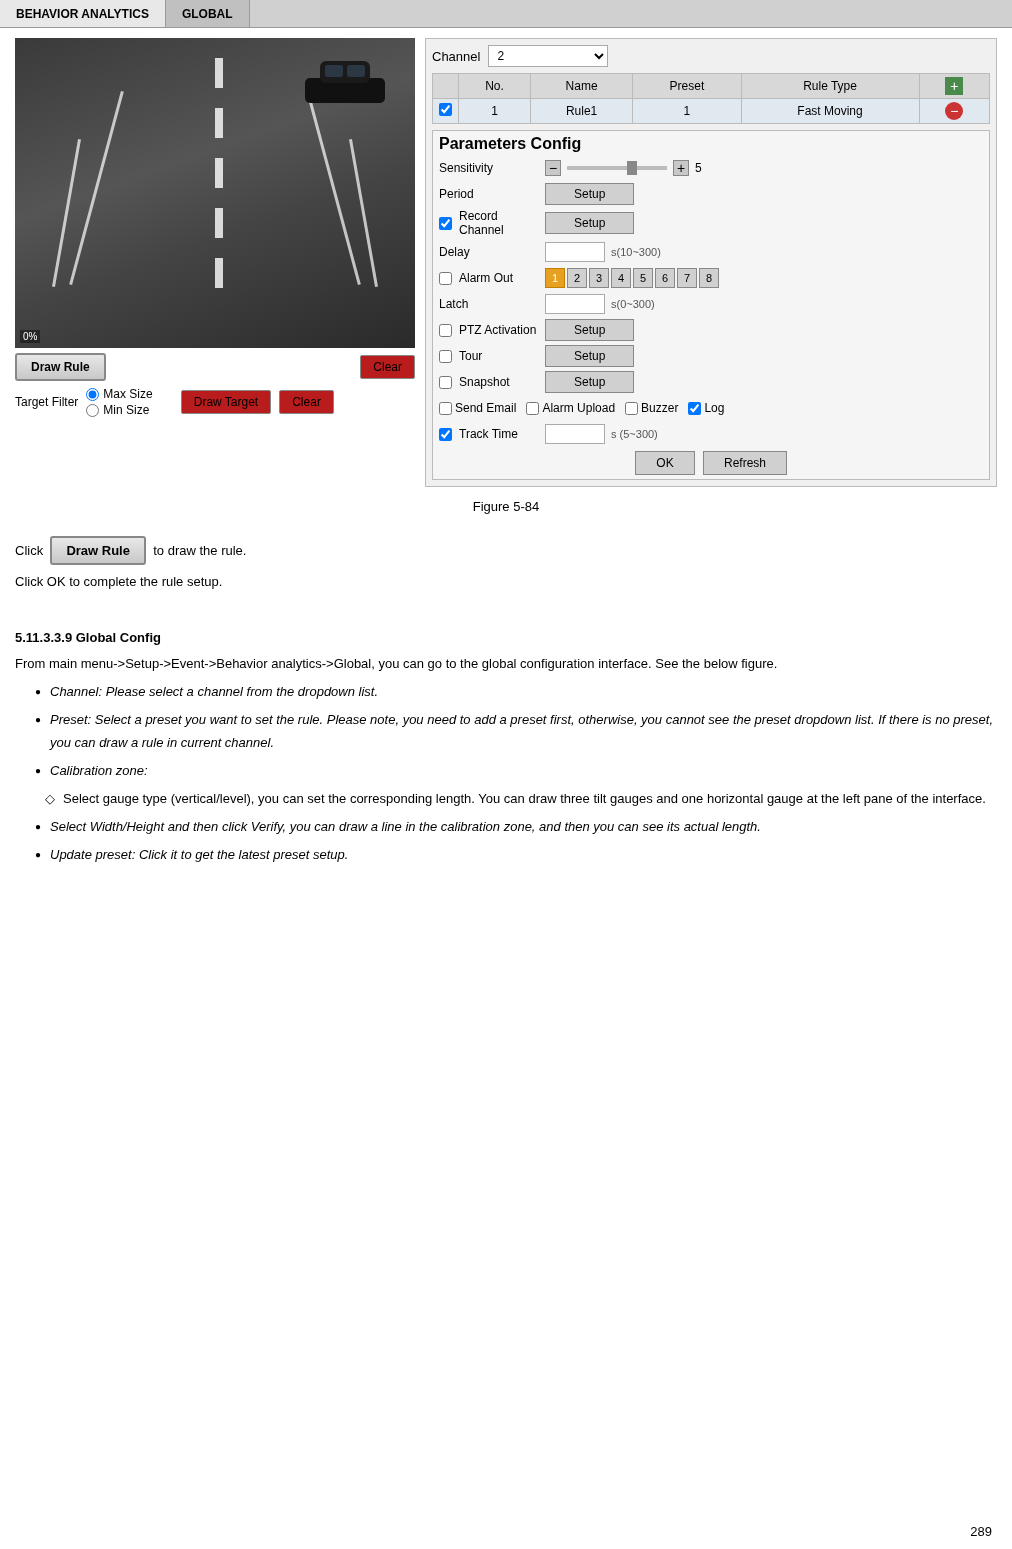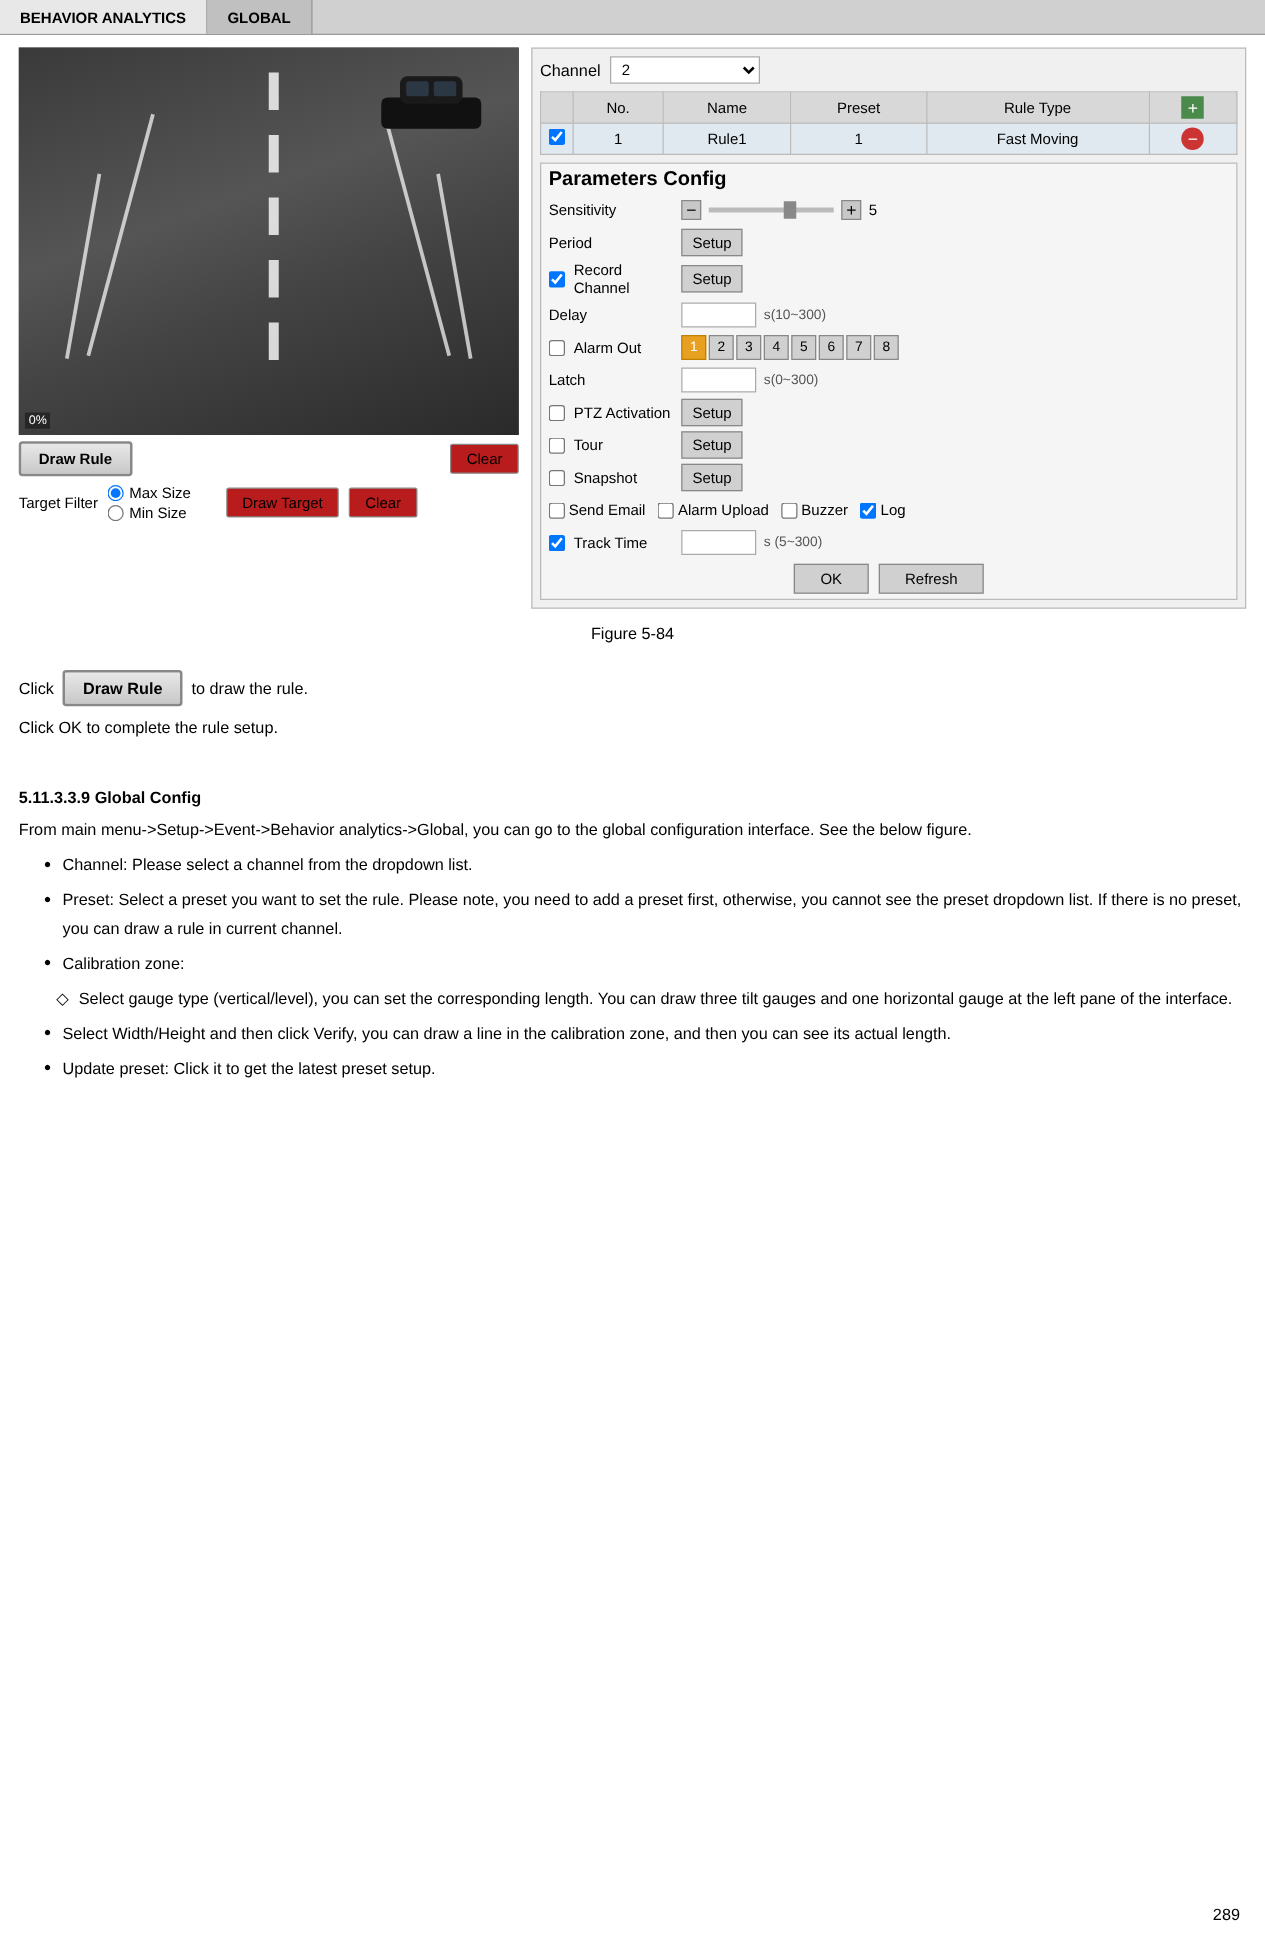--- a/index.html
+++ b/index.html
@@ -273,21 +273,21 @@
       left: 60%;
       cursor: pointer;
     }
     .sens-value {
       font-size: 12px;
     }
 
     .btn-setup {
       background: #d0d0d0;
       border: 1px solid #888;
-      padding: 3px 8px;
+      padding: 3px 28px;
       font-size: 12px;
       cursor: pointer;
     }
 
     .input-small {
       width: 60px;
       padding: 2px 4px;
       font-size: 12px;
       border: 1px solid #aaa;
     }
@@ -380,20 +380,21 @@
     }
     .text-section .section-heading {
       font-weight: bold;
       font-size: 13px;
       margin-bottom: 4px;
       margin-top: 6px;
     }
     .bullet-list {
       list-style: none;
       padding-left: 20px;
+      font-style: italic;
     }
     .bullet-list li {
       margin-bottom: 6px;
       font-size: 13px;
       position: relative;
       padding-left: 15px;
     }
     .bullet-list li::before {
       content: "●";
       position: absolute;

